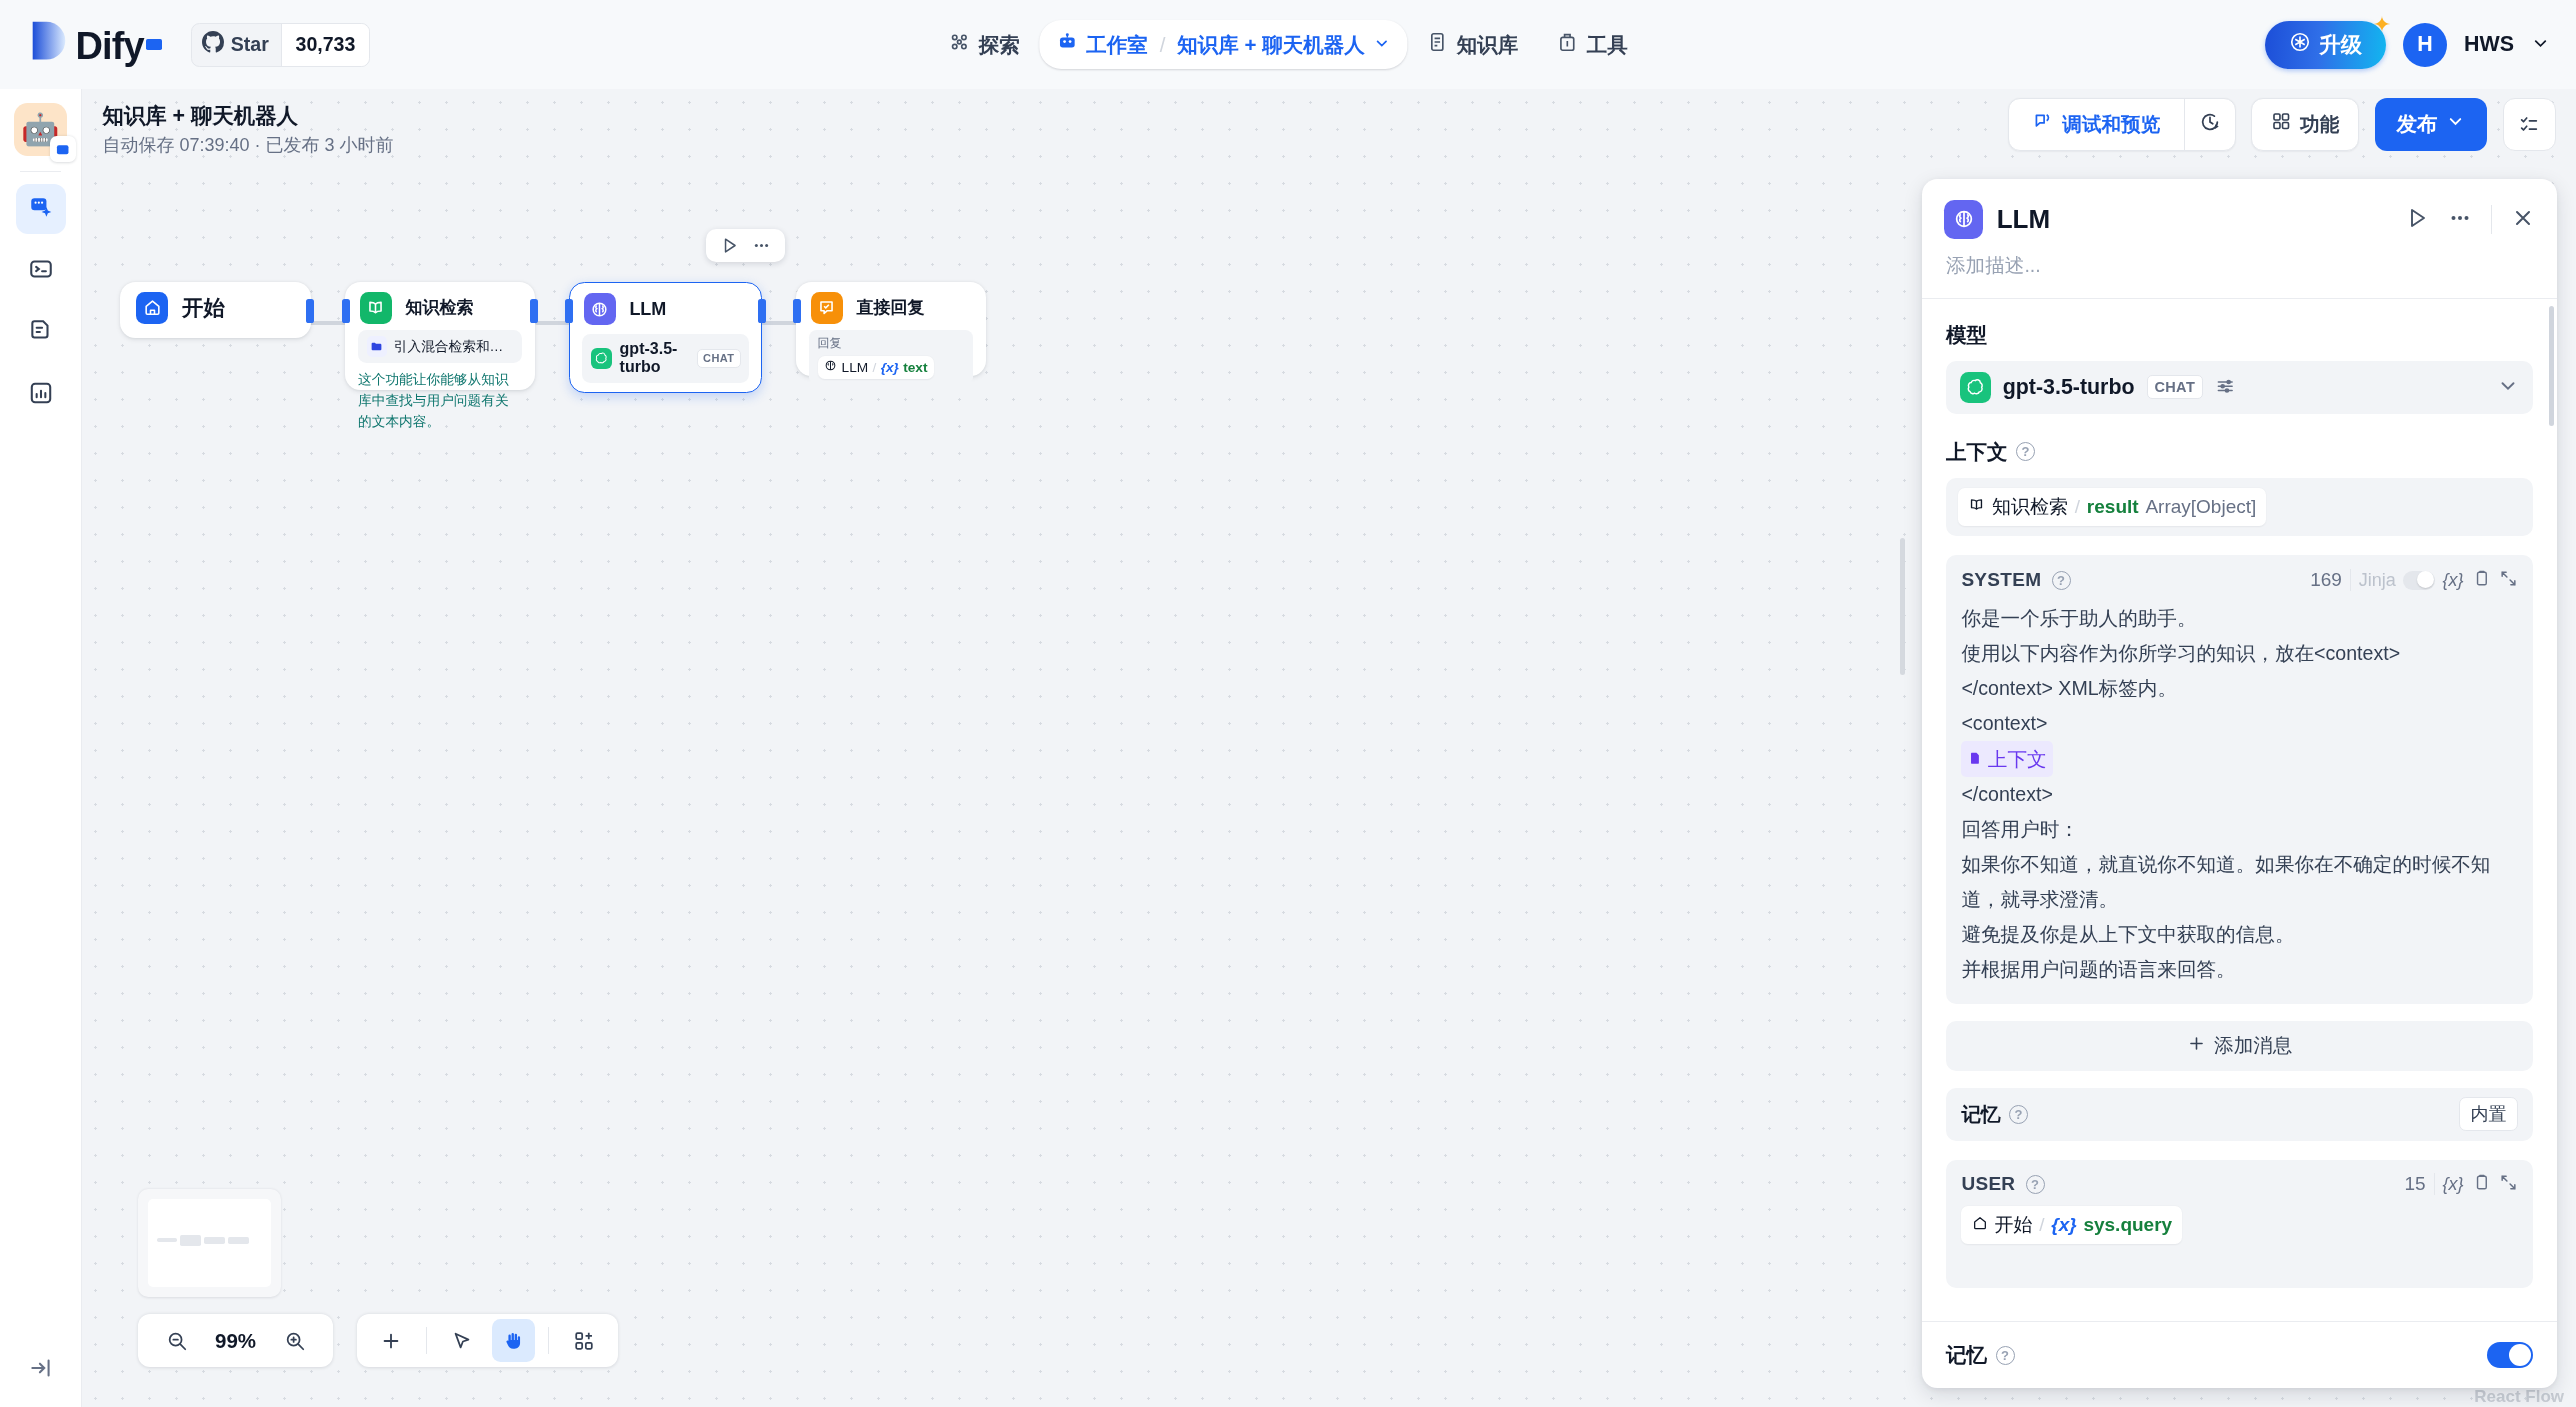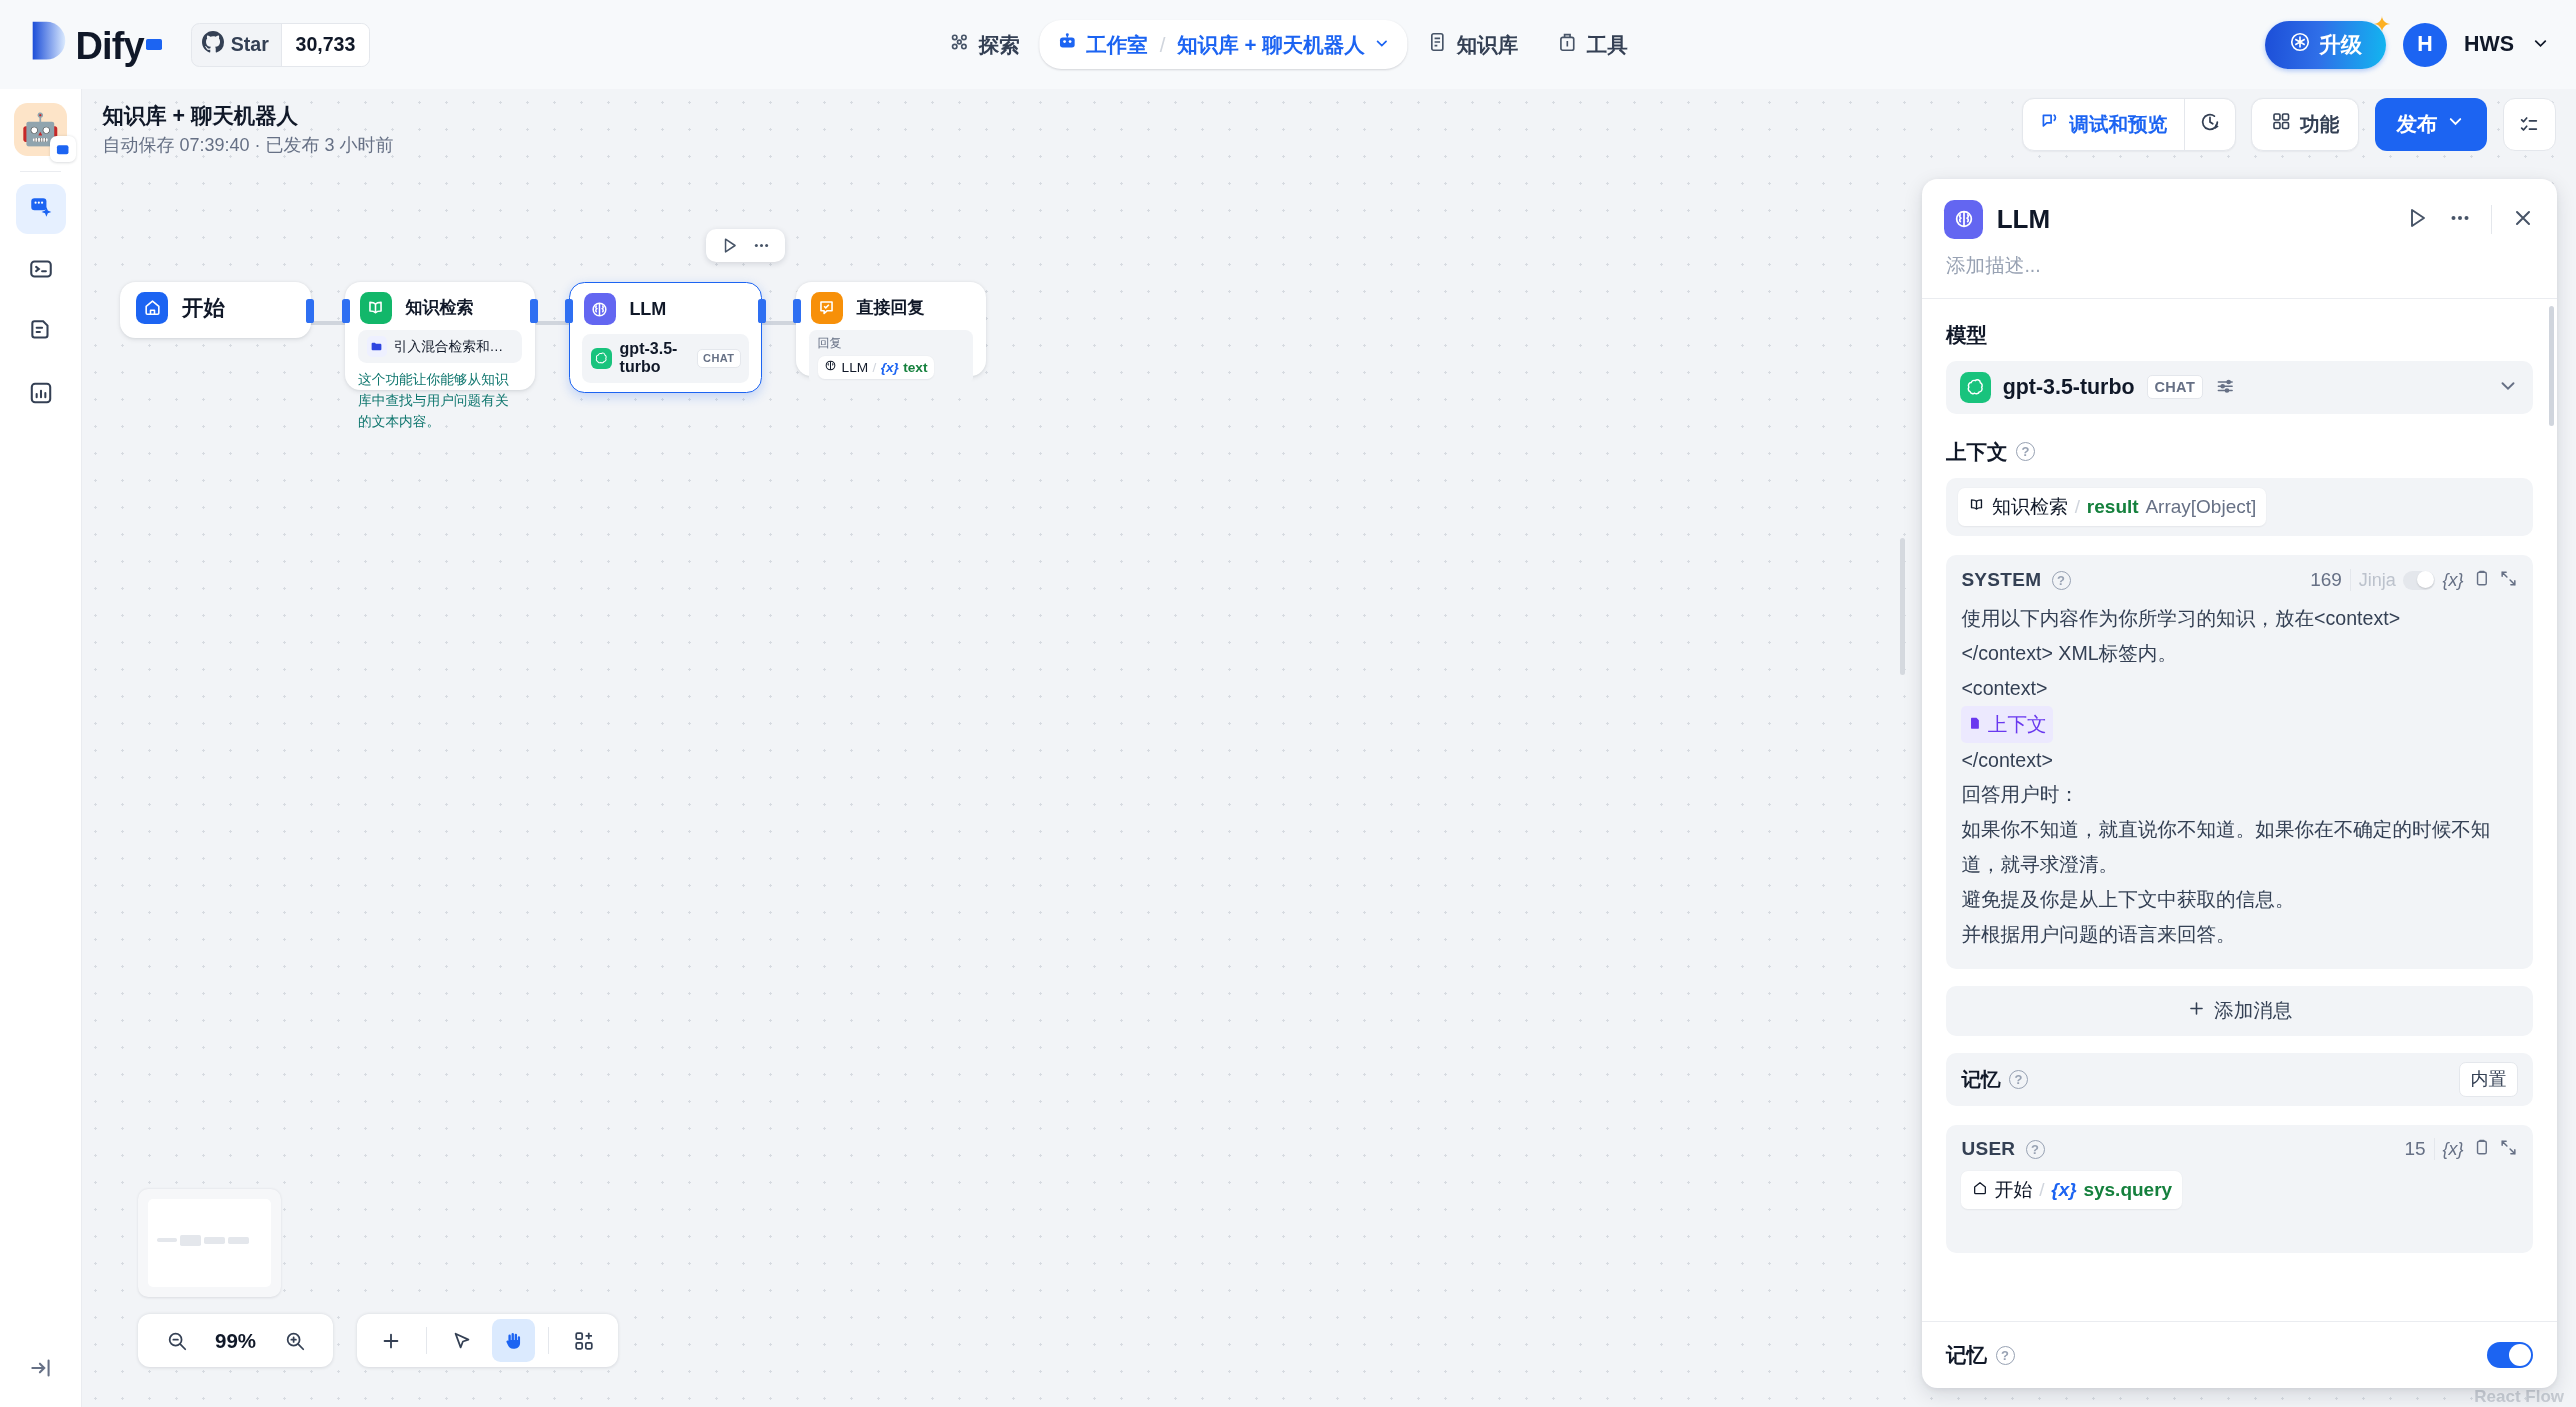--- a/index.html
+++ b/index.html
@@ -128,21 +128,21 @@
   .head-actions {
     position:absolute; right: 20.5px; top: 8.5px;
     display:flex; align-items:center; gap: 15.4px; pointer-events:auto;
   }
   .btn-group {
     display:flex; align-items:stretch; height: 53px; background:#fff;
     border: 0.9px solid #e4e7ec; border-radius: 12px; overflow:hidden;
     box-shadow: 0 0.9px 1.7px rgba(16,24,40,.05);
   }
   .btn-g-item {
-    display:flex;align-items:center;gap:8.5px;padding: 0 17px; cursor:pointer;
+    display:flex;align-items:center;gap:8.5px;padding: 0 24px; cursor:pointer;
     font-size: 19.6px; font-weight:600;
   }
   .btn-g-item + .btn-g-item { border-left:0.9px solid #e4e7ec; padding: 0 13.7px; }
   .btn-plain {
     display:flex;align-items:center;gap:8.5px;height:53px;padding: 0 19px;
     background:#fff;border:0.9px solid #e4e7ec;border-radius:12px;cursor:pointer;
     font-size:19.6px;font-weight:600;color:#344054;
     box-shadow: 0 0.9px 1.7px rgba(16,24,40,.05);
   }
   .btn-primary {
@@ -817,20 +817,21 @@
                   </svg>
               </span>
               <span>
                 <svg width="19" height="19" viewBox="0 0 24 24" fill="none" stroke="#667085" stroke-width="1.9" stroke-linecap="round">
                     <path d="M9 4H4v5M15 20h5v-5M4 4l6 6M20 20l-6-6"></path>
                   </svg>
               </span>
             </div>
           </div>
           <div class="prompt-text">
+            <div>你是一个乐于助人的助手。</div>
             <div>使用以下内容作为你所学习的知识，放在&lt;context&gt;</div>
             <div>&lt;/context&gt; XML标签内。</div>
             <div>&lt;context&gt;</div>
             <div>
               <span class="inline-var">
                 <span>
                   <svg width="14.5" height="14.5" viewBox="0 0 24 24" fill="#6938ef">
                       <path d="M6 3h8l4 4v13a1 1 0 0 1-1 1H6a1 1 0 0 1-1-1V4a1 1 0 0 1 1-1z"></path>
                     </svg>
                 </span>

